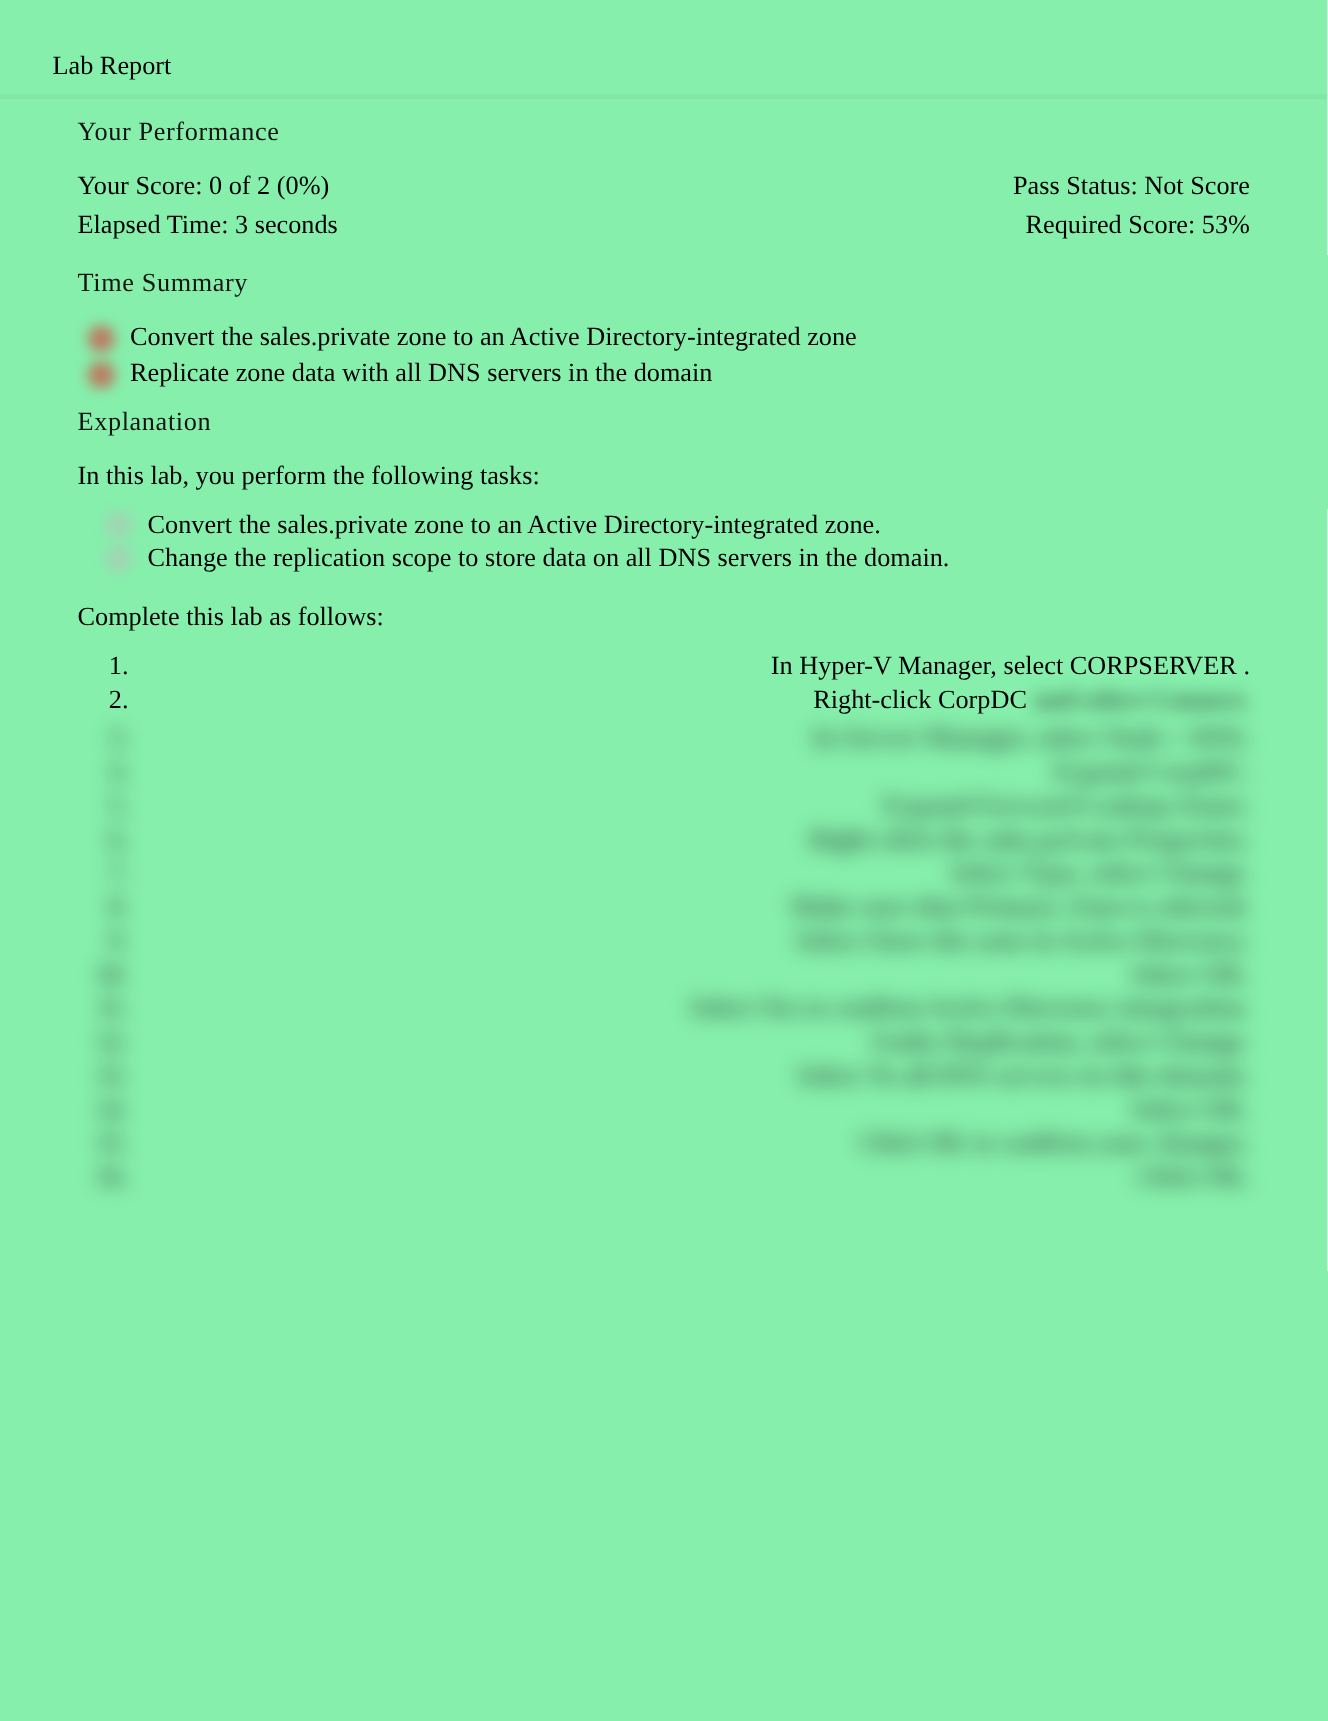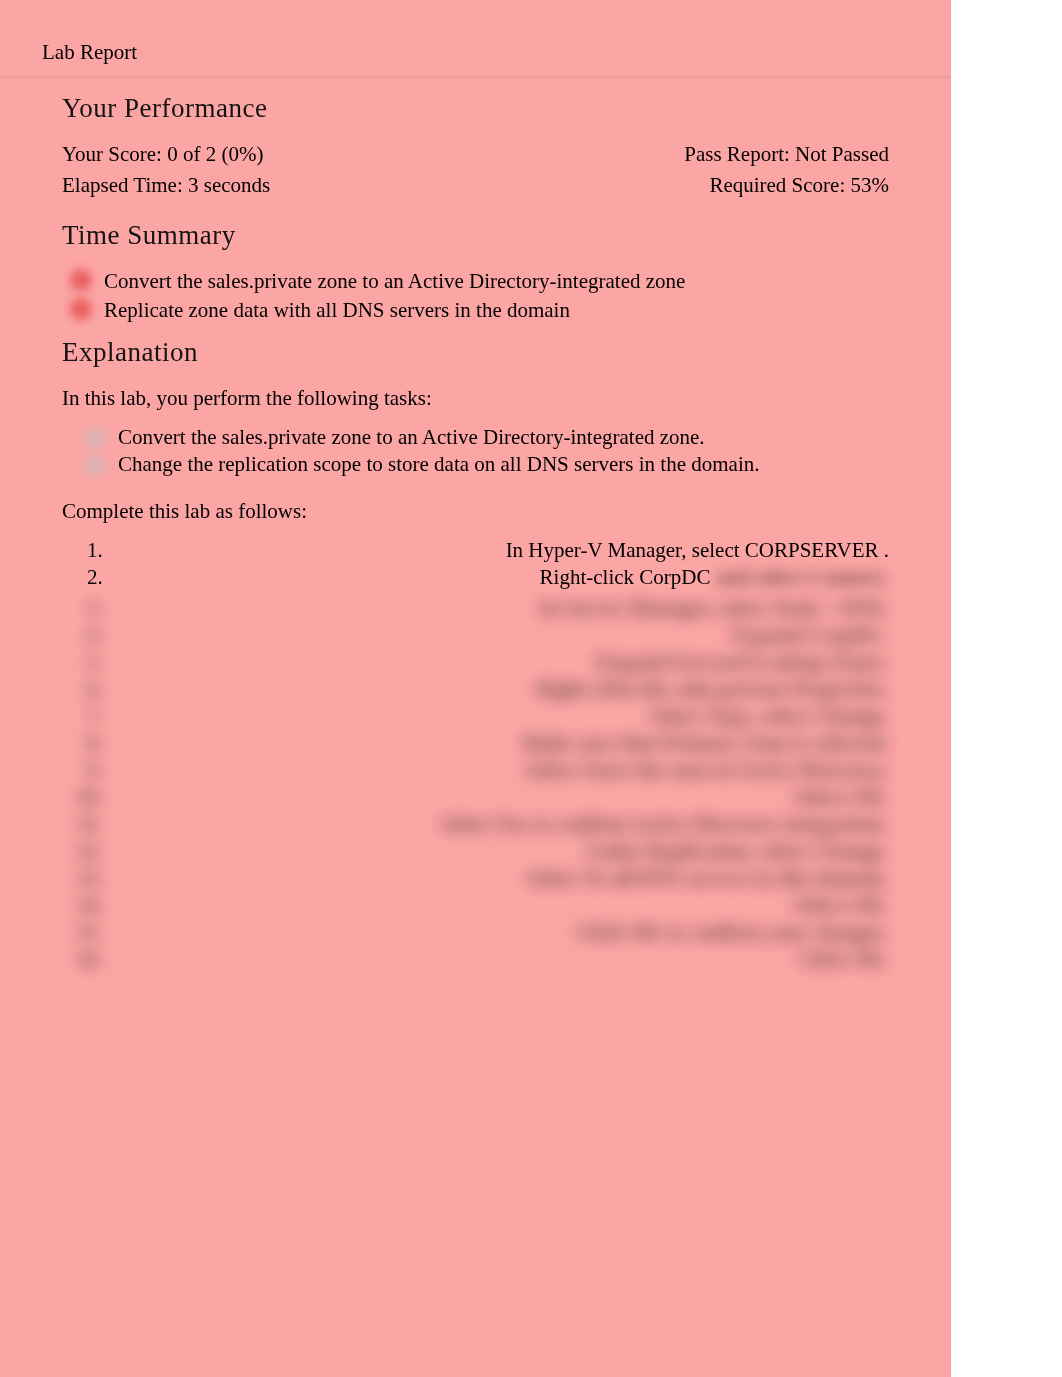--- a/index.html
+++ b/index.html
@@ -1,26 +1,26 @@
 <!DOCTYPE html>
 <html><head>
   <meta charset="utf-8">
   <style>
     @page { margin: 0; }
     html, body { margin: 0; padding: 0; font-family: Georgia, "Times New Roman", serif; background: #fff; }
-    .page { width: 951px; min-height: 1377px; background: #fca5a5; position: relative; color: #000; font-size: 21px; font-family: Liberation Serif, serif; }
+    .page { width: 1062px; min-height: 1377px; background: #86efac; position: relative; color: #000; font-size: 21px; font-family: Liberation Serif, serif; }
     .header-area { padding: 40px 10px 0 42px; }
     .doc-title { font-weight: 400; font-size: 21px; padding-bottom: 6px; }
     .divider { height: 4px; background: linear-gradient(to bottom, rgba(0,0,0,0.02), rgba(0,0,0,0.05)); margin: 4px 0 10px 0; }
     .content { padding: 0 62px 40px 62px; }
-    .heading { font-size: 27px; letter-spacing: 0.5px; margin-top: 14px; margin-bottom: 18px; color: #141413; }
+    .heading { font-size: 21px; letter-spacing: 0.5px; margin-top: 14px; margin-bottom: 18px; color: #141413; }
     .row { display: flex; justify-content: space-between; margin: 6px 0; gap: 24px; }
     .row .left, .row .right { font-weight: 400; }
     .task-list { list-style: none; padding-left: 8px; margin: 2px 0 10px 0; }
-    .task-list li { display: flex; align-items: flex-start; gap: 12px; margin: 4px 0; }
+    .task-list li { display: flex; align-items: flex-end; gap: 12px; margin: 4px 0; }
     .marker-dot { width: 22px; height: 22px; border-radius: 50%; background: #d33 ; filter: blur(5px); opacity: 0.6; flex-shrink: 0; }
     .desc { margin: 12px 0 14px 0; }
     .bullet-list { list-style: none; padding-left: 22px; margin: 14px 0 22px 0; }
     .bullet-list li { display: flex; align-items: center; gap: 12px; margin: 2px 0; }
     .bl-marker { width: 22px; height: 22px; border-radius: 50%; background: #bbb; filter: blur(5px); opacity: 0.5; flex-shrink: 0; }
     .steps { padding-left: 42px; margin: 6px 0; text-align: right; }
     .steps li { margin: 0 0 2px 4px; padding-left: 4px; }
     .blur-region {
       position: relative;
       user-select: none;
@@ -37,21 +37,21 @@
 <div class="page">
   <div class="header-area">
     <div class="doc-title">Lab Report</div>
   </div>
   <div class="divider"></div>
   <div class="content">
 
     <div class="heading">Your Performance</div>
     <div class="row">
       <span class="left">Your Score: 0 of 2 (0%)</span>
-      <span class="right">Pass Report: Not Passed</span>
+      <span class="right">Pass Status: Not Score</span>
     </div>
     <div class="row">
       <span class="left">Elapsed Time: 3 seconds</span>
       <span class="right">Required Score: 53%</span>
     </div>
 
     <div class="heading" style="margin-top:22px;">Time Summary</div>
     <ul class="task-list">
       <li>
         <span class="marker-dot"></span>

